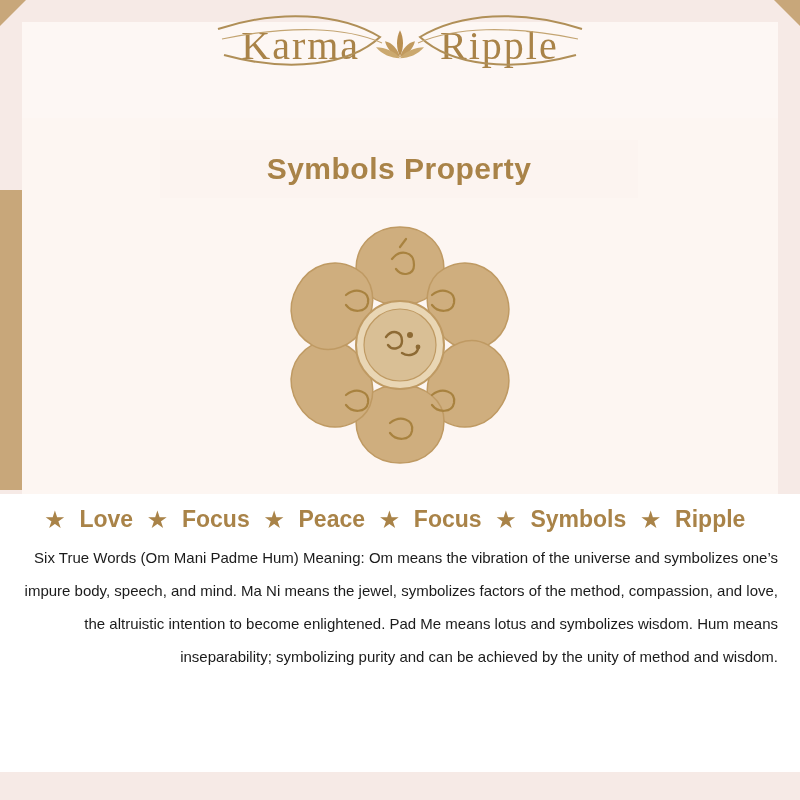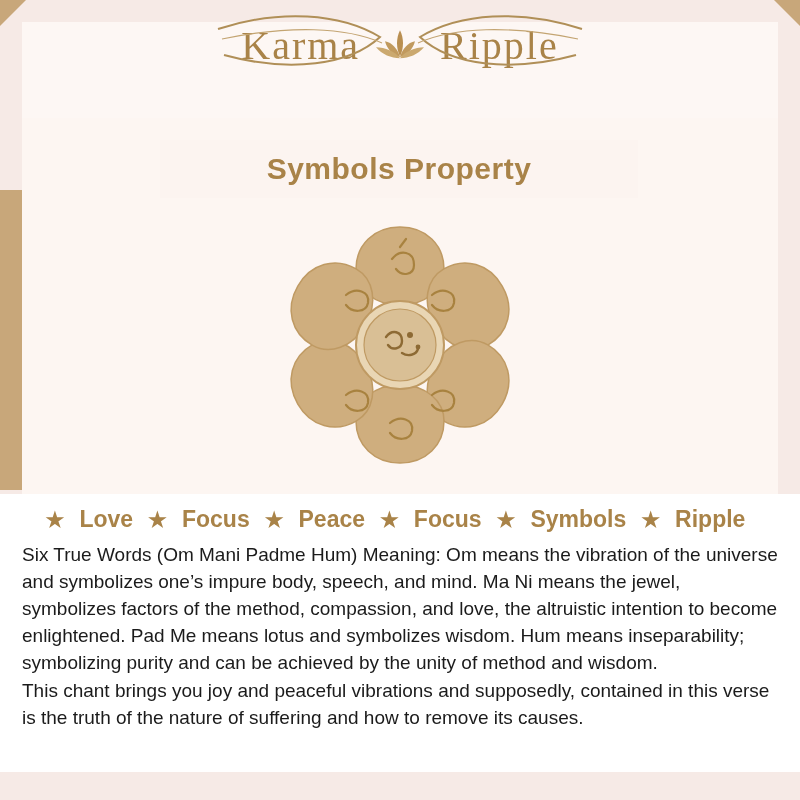--- a/index.html
+++ b/index.html
@@ -177,23 +177,24 @@
   .keywords .star {
     color: #a98348;
     font-size: 21px;
     margin: 0 3px;
   }
   .keywords .kw {
     margin: 0 12px;
   }
   .body-text {
     padding: 2px 22px 0 22px;
-    font-size: 19px;
-    line-height: 27px;
+    font-size: 15px;
+    line-height: 33px;
     color: #1b1b1b;
+    text-align: right;
   }
   .body-text p {
     margin: 0;
   }
   .body-text p + p {
     margin-top: 1px;
   }
   
   .bottom-strip {
     position: absolute;
@@ -311,18 +312,17 @@
       <span class="kw">Peace</span>
       <span class="star">★</span>
       <span class="kw">Focus</span>
       <span class="star">★</span>
       <span class="kw">Symbols</span>
       <span class="star">★</span>
       <span class="kw">Ripple</span>
     </div>
     <div class="body-text">
       <p>Six True Words (Om Mani Padme Hum) Meaning: Om means the vibration of the universe and symbolizes one’s impure body, speech, and mind. Ma Ni means the jewel, symbolizes factors of the method, compassion, and love, the altruistic intention to become enlightened. Pad Me means lotus and symbolizes wisdom. Hum means inseparability; symbolizing purity and can be achieved by the unity of method and wisdom.</p>
-      <p>This chant brings you joy and peaceful vibrations and supposedly, contained in this verse is the truth of the nature of suffering and how to remove its causes.</p>
     </div>
   </div>
 
   <div class="bottom-strip"></div>
 </div>
 
 </body></html>

